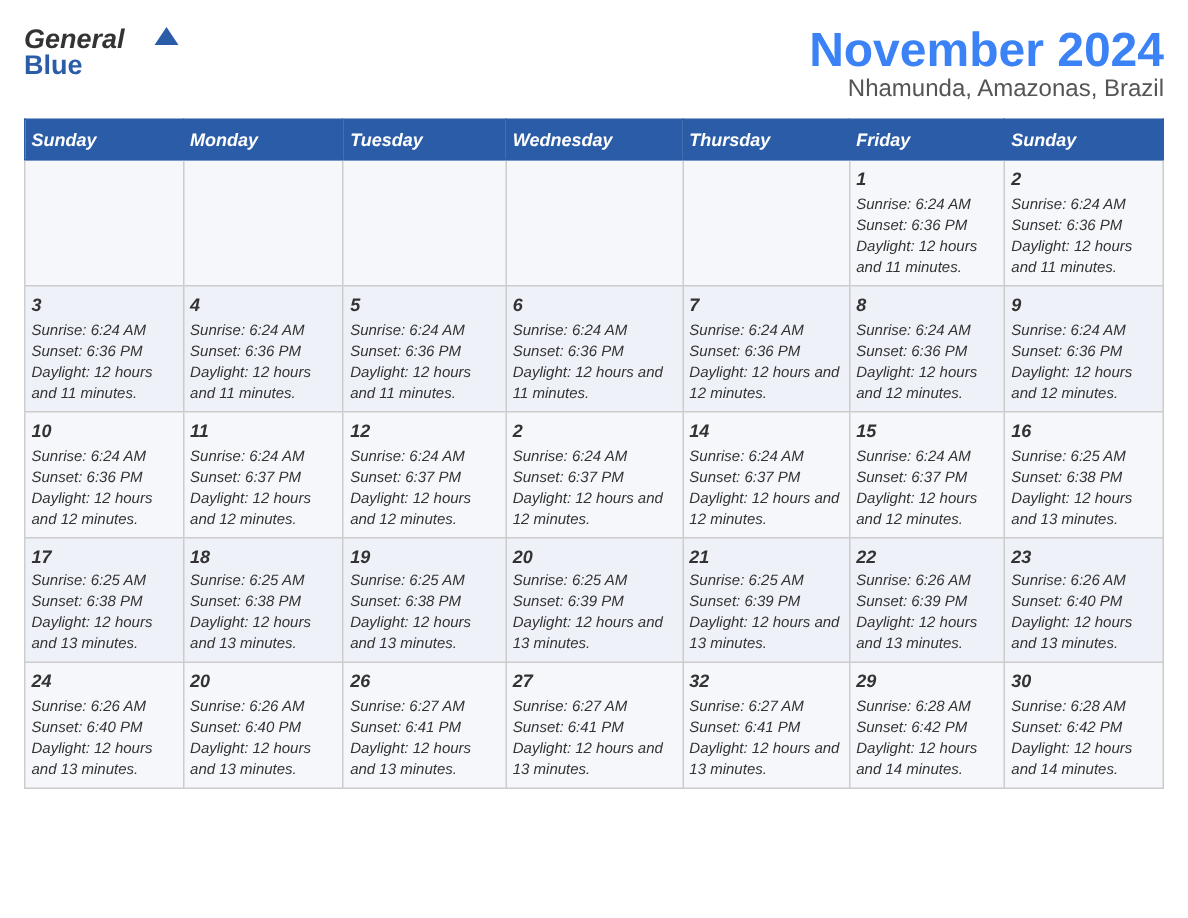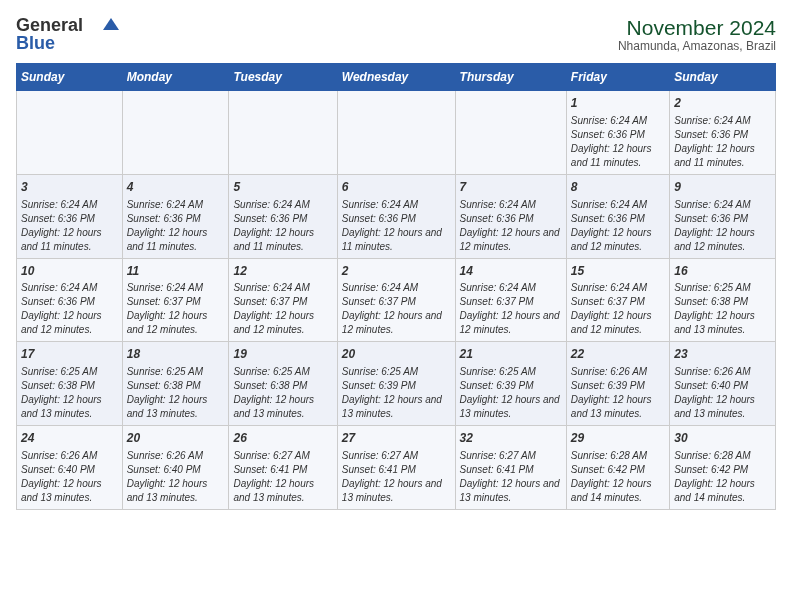--- a/index.html
+++ b/index.html
@@ -18,27 +18,27 @@
     }
     .logo {
       display: flex;
       flex-direction: column;
       line-height: 1;
     }
     .title-block {
       text-align: right;
     }
     .title-block h1 {
-      font-size: 21px;
-      font-weight: normal;
-      color: #14532d;
+      font-size: 32px;
+      font-weight: bold;
+      color: #3b82f6;
       line-height: 1.1;
     }
     .title-block h2 {
-      font-size: 12px;
+      font-size: 16px;
       font-weight: normal;
       color: #555;
     }
     table {
       width: 100%;
       border-collapse: collapse;
       font-size: 11px;
       font-style: italic;
     }
     thead tr th {
@@ -78,21 +78,21 @@
     }
     tbody tr:nth-child(odd) td.day-empty {
       background: #f5f7fb !important;
     }
   </style>
 </head>
 <body>
 
 <div class="header">
   <div class="logo">
-    <div style="display:flex;gap:18px;">
+    <div style="display:flex;align-items:center;gap:18px;font-style:italic;">
       <span style="font-size:18px;font-weight:bold;color:#333;">General</span>
       <svg width="20" height="20" viewBox="0 0 20 20">
         <polygon points="10,2 18,14 2,14" fill="#2a5ca8"></polygon>
       </svg>
     </div>
     <span style="font-size:18px;font-weight:bold;color:#2a5ca8;margin-top:-2px;">Blue</span>
   </div>
   <div class="title-block">
     <h1>November 2024</h1>
     <h2>Nhamunda, Amazonas, Brazil</h2>

